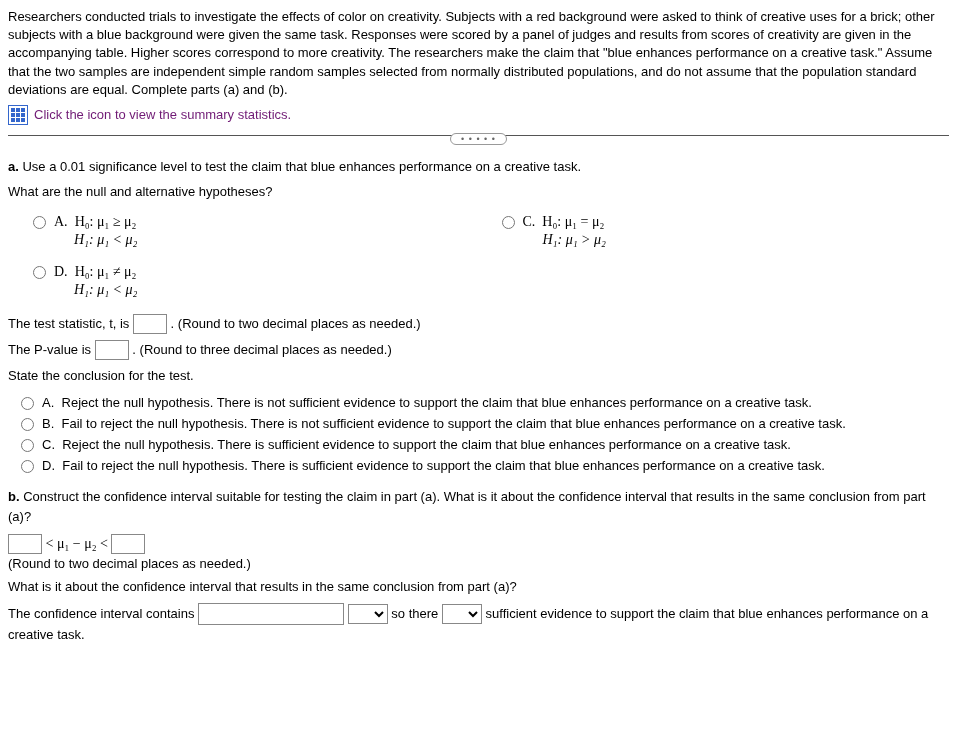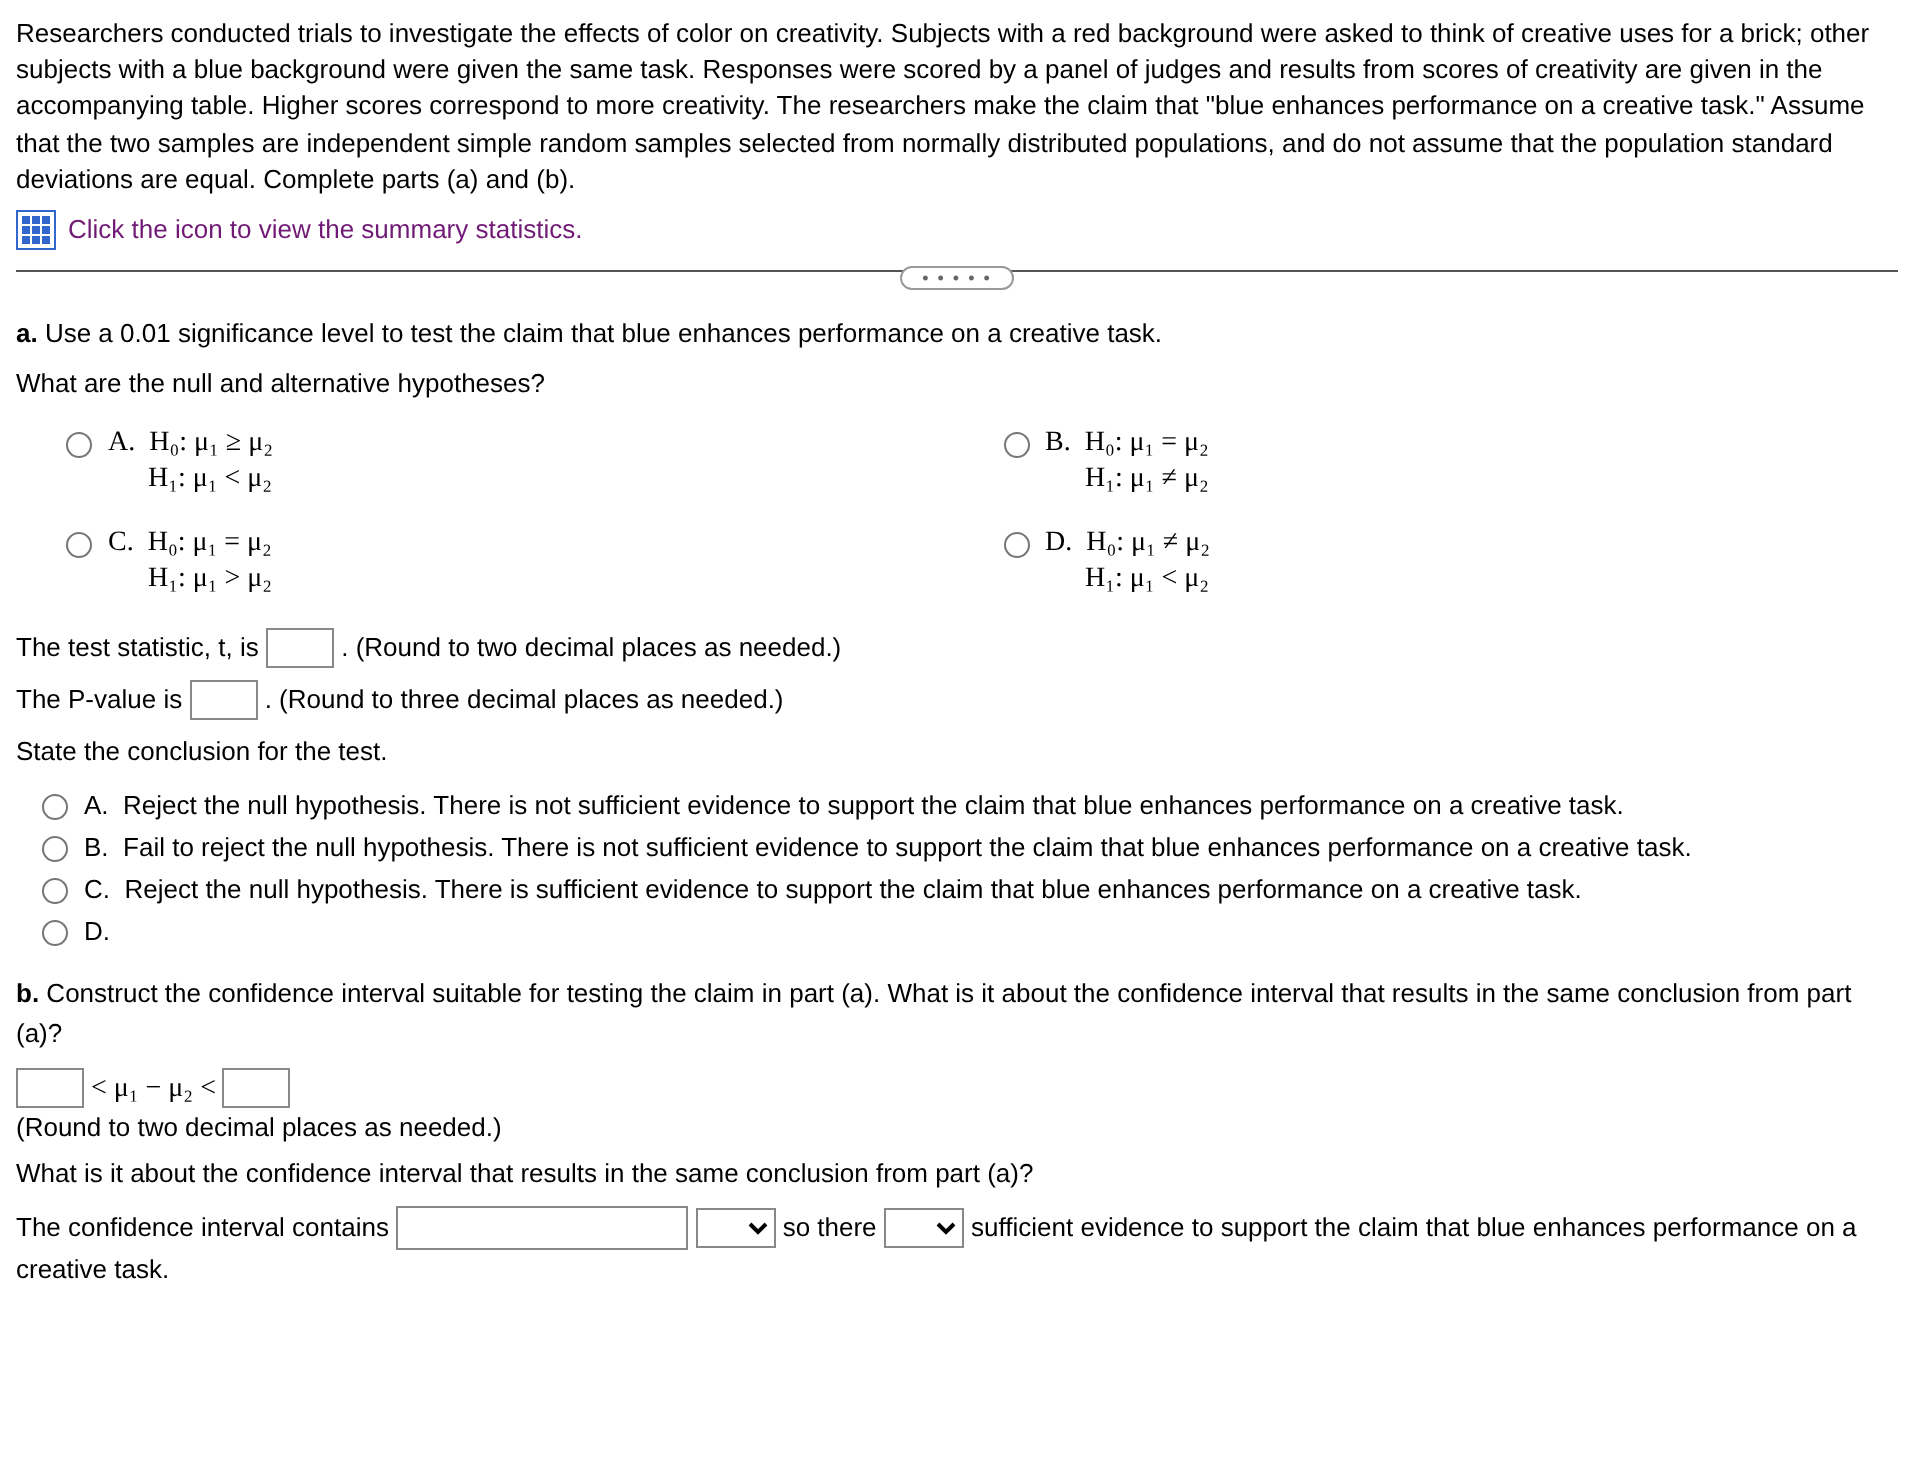--- a/index.html
+++ b/index.html
@@ -9,21 +9,21 @@
   .table-icon span { background: #3366cc; }
   .link-text { color: #701a75; cursor: pointer; }
   hr.sep { border: none; border-top: 1px solid #555; margin: 0; }
   .dots-wrap { text-align: center; position: relative; top: -6px; }
   .dots { display: inline-block; background: #fff; border: 1px solid #999; border-radius: 10px; padding: 0px 10px; font-size: 9px; letter-spacing: 1px; color: #666; line-height: 10px; }
   .section { margin: 6px 0; line-height: 1.5; }
   .choices { display: grid; grid-template-columns: 1fr 1fr; column-gap: 40px; row-gap: 16px; margin: 12px 0 16px 20px; gap: 16px; }
   .choice { display: flex; align-items: flex-start; }
   .radio { margin-top: 2px; margin-right: 8px; }
   .hyp { font-family: 'Times New Roman', serif; font-size: 14px; }
-  .hyp .line { display: block; margin-top: 2px; }
+  .hyp .line { display: block; margin-top: 2px; font-style: italic; }
   .inline-input { width: 28px; height: 16px; border: 1px solid #888; padding: 1px 2px; font-size: 12px; text-align: center; }
   .inline-input-wide { width: 140px; height: 18px; border: 1px solid #888; padding: 1px 2px; font-size: 12px; }
   .select-box { height: 20px; border: 1px solid #888; font-size: 12px; background: #fff; }
   .choices2 { margin: 10px 0 14px 8px; }
   .choices2 .choice { margin-bottom: 6px; align-items: center; }
   .bold { font-weight: bold; }
   .ci-line { margin: 8px 0 2px 0; font-family: 'Times New Roman', serif; font-size: 14px; }
   .note { font-size: 13px; color: #000000; }
   select { min-width: 40px; }
 </style>
@@ -56,28 +56,20 @@
 
 <div class="section">What are the null and alternative hypotheses?</div>
 
 <div class="choices">
   <div class="choice">
     <input type="radio" class="radio" name="hyp" style="">
     <div class="hyp">
       <span>A.</span>&nbsp;
       <span>H₀: μ₁ ≥ μ₂</span>
       <span class="line" style="padding-left:20px">H₁: μ₁ &lt; μ₂</span>
-    </div>
-  </div>
-  <div class="choice">
-    <input type="radio" class="radio" name="hyp" style="">
-    <div class="hyp">
-      <span>B.</span>&nbsp;
-      <span>H₀: μ₁ = μ₂</span>
-      <span class="line" style="padding-left:20px">H₁: μ₁ ≠ μ₂</span>
     </div>
   </div>
   <div class="choice">
     <input type="radio" class="radio" name="hyp" style="">
     <div class="hyp">
       <span>C.</span>&nbsp;
       <span>H₀: μ₁ = μ₂</span>
       <span class="line" style="padding-left:20px">H₁: μ₁ &gt; μ₂</span>
     </div>
   </div>
@@ -117,20 +109,21 @@
     <span>Fail to reject the null hypothesis. There is not sufficient evidence to support the claim that blue enhances performance on a creative task.</span>
   </div>
   <div class="choice">
     <input type="radio" class="radio" name="concl" style="">
     <span>C.</span>&nbsp;&nbsp;
     <span>Reject the null hypothesis. There is sufficient evidence to support the claim that blue enhances performance on a creative task.</span>
   </div>
   <div class="choice">
     <input type="radio" class="radio" name="concl" style="">
     <span>D.</span>&nbsp;&nbsp;
+    <span>Fail to reject the null hypothesis. There is sufficient evidence to support the claim that blue enhances performance on a creative task.</span>
   </div>
 </div>
 
 <div class="section">
   <span class="bold">b.</span><span> Construct the confidence interval suitable for testing the claim in part (a). What is it about the confidence interval that results in the same conclusion from part (a)?</span>
 </div>
 
 <div class="ci-line">
   <input class="inline-input" style="">
   <span> &lt; μ₁ − μ₂ &lt; </span>

